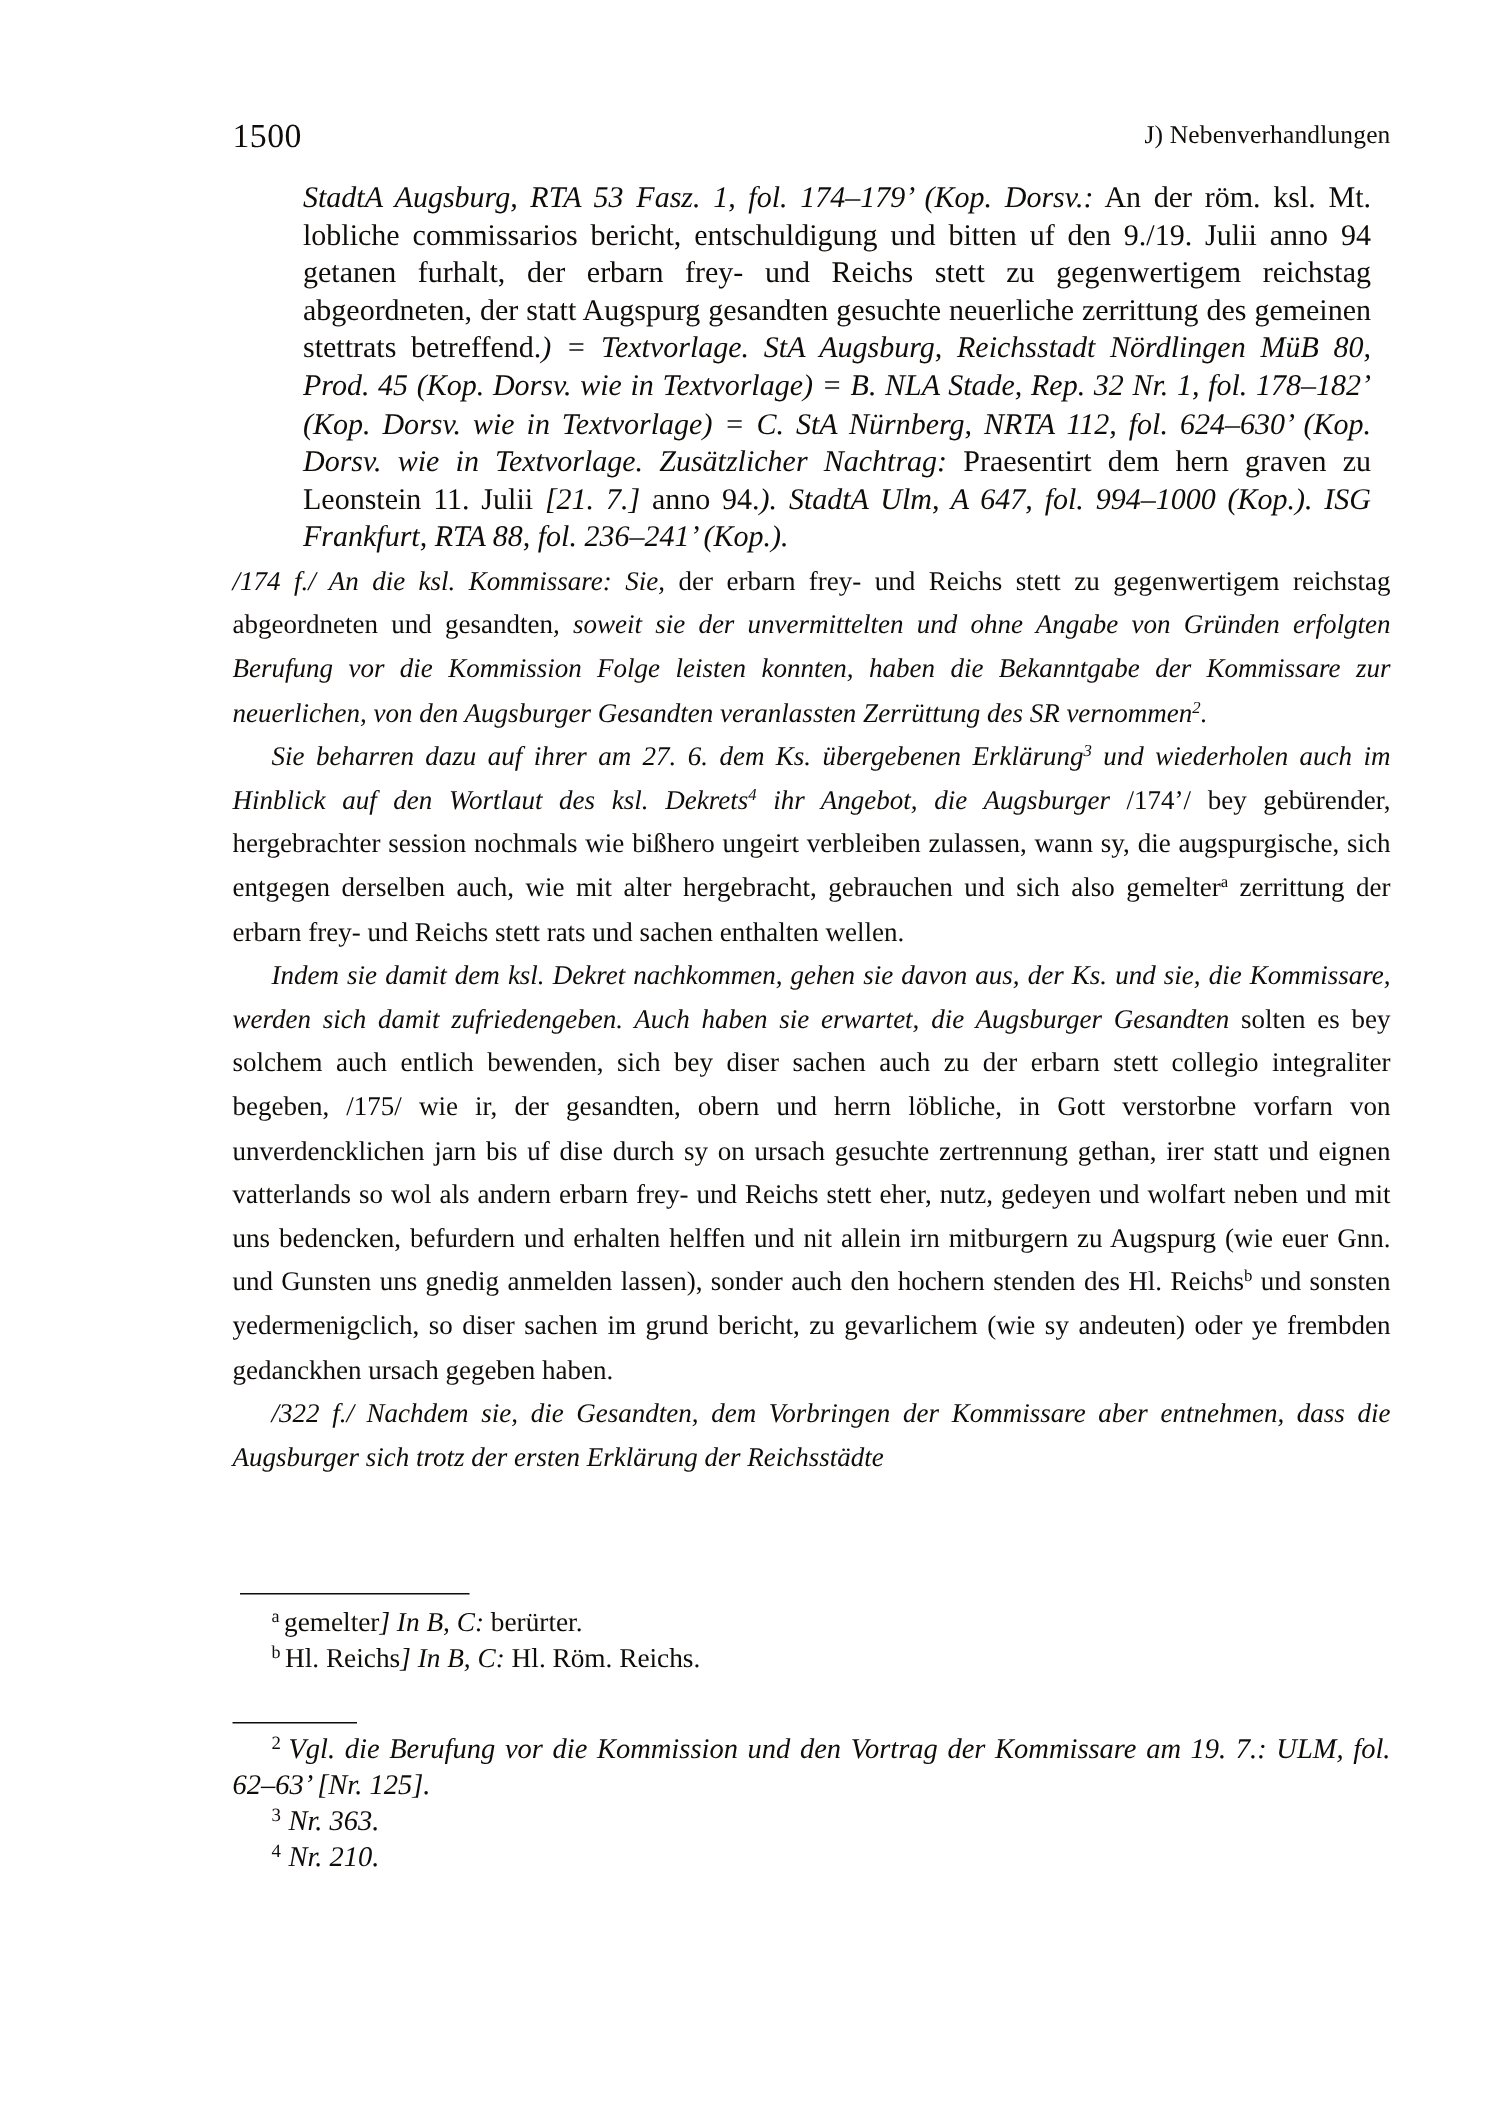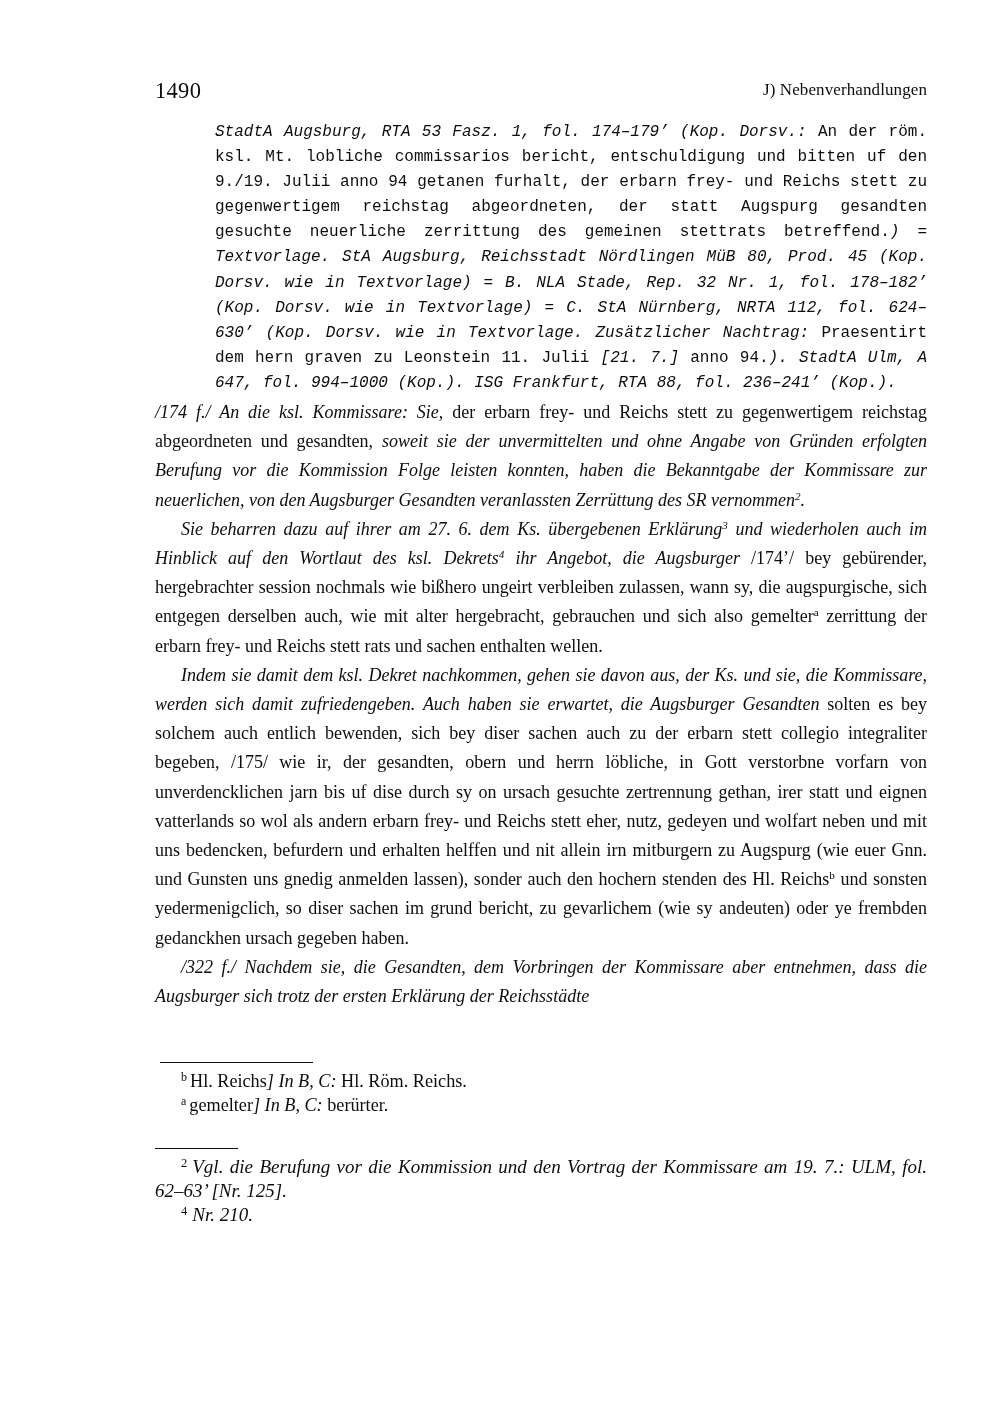--- a/index.html
+++ b/index.html
@@ -50,28 +50,27 @@
   
   .text-frame {
     position: absolute;
     left: 155px;
     top: 120px;
     width: 772px;
   }
 
   
   .source-block {
-    margin-left: 60px;
+    margin-left: 47px;
     width: 712px;
-    font-size: 16px;
+    font-size: 20px;
     line-height: 25.1px;
     text-align: justify;
     text-justify: inter-word;
     hyphens: manual;
-    font-family: Liberation Mono, monospace;
   }
   .source-block i { font-style: italic; }
 
   
   .body-par {
     width: 772px;
     font-size: 18px;
     line-height: 29.2px;
     text-align: justify;
     text-justify: inter-word;
@@ -134,21 +133,21 @@
     font-style: normal;
     padding-right: 5px;
   }
 </style>
 </head>
 <body>
 
 <div class="page">
 
   <div class="running-head">
-    <span class="folio">1490</span>
+    <span class="folio">1500</span>
     <span class="head-title">J) Nebenverhandlungen</span>
   </div>
 
   <div class="text-frame">
 
     <div class="source-block"><i>StadtA Augsburg, RTA 53 Fasz. 1, fol. 174–179’ (Kop. Dorsv.:</i> An der röm. ksl. Mt. lobliche commissarios bericht, entschuldigung und bitten uf den 9./19. Julii anno 94 getanen furhalt, der erbarn frey- und Reichs stett zu gegenwertigem reichstag abgeordneten, der statt Augspurg gesandten gesuchte neuerliche zerrittung des gemeinen stettrats betreffend.<i>) = Textvorlage. StA Augsburg, Reichsstadt Nördlingen MüB 80, Prod. 45 (Kop. Dorsv. wie in Textvorlage) = B. NLA Stade, Rep. 32 Nr. 1, fol. 178–182’ (Kop. Dorsv. wie in Textvorlage) = C. StA Nürnberg, NRTA 112, fol. 624–630’ (Kop. Dorsv. wie in Textvorlage. Zusätzlicher Nachtrag:</i> Praesentirt dem hern graven zu Leonstein 11. Julii <i>[21. 7.]</i> anno 94.<i>). StadtA Ulm, A 647, fol. 994–1000 (Kop.). ISG Frankfurt, RTA 88, fol. 236–241’ (Kop.).</i></div>
 
     <div class="gap-sm"></div>
 
     <div>
@@ -156,30 +155,33 @@
       <p class="body-par indent"><i>Sie beharren dazu auf ihrer am 27. 6. dem Ks. übergebenen Erklärung<sup>3</sup> und wiederholen auch im Hinblick auf den Wortlaut des ksl. Dekrets<sup>4</sup> ihr Angebot, die Augsburger</i> /174’/ bey gebürender, hergebrachter session nochmals wie bißhero ungeirt verbleiben zulassen, wann sy, die augspurgische, sich entgegen derselben auch, wie mit alter hergebracht, gebrauchen und sich also gemelter<sup>a</sup> zerrittung der erbarn frey- und Reichs stett rats und sachen enthalten wellen.</p>
       <p class="body-par indent"><i>Indem sie damit dem ksl. Dekret nachkommen, gehen sie davon aus, der Ks. und sie, die Kommissare, werden sich damit zufriedengeben. Auch haben sie erwartet, die Augsburger Gesandten</i> solten es bey solchem auch entlich bewenden, sich bey diser sachen auch zu der erbarn stett collegio integraliter begeben, /175/ wie ir, der gesandten, obern und herrn löbliche, in Gott verstorbne vorfarn von unverdencklichen jarn bis uf dise durch sy on ursach gesuchte zertrennung gethan, irer statt und eignen vatterlands so wol als andern erbarn frey- und Reichs stett eher, nutz, gedeyen und wolfart neben und mit uns bedencken, befurdern und erhalten helffen und nit allein irn mitburgern zu Augspurg (wie euer Gnn. und Gunsten uns gnedig anmelden lassen), sonder auch den hochern stenden des Hl. Reichs<sup>b</sup> und sonsten yedermenigclich, so diser sachen im grund bericht, zu gevarlichem (wie sy andeuten) oder ye frembden gedanckhen ursach gegeben haben.</p>
       <p class="body-par indent"><i>/322 f./ Nachdem sie, die Gesandten, dem Vorbringen der Kommissare aber entnehmen, dass die Augsburger sich trotz der ersten Erklärung der Reichsstädte</i></p>
     </div>
 
   </div>
 
   <div class="apparatus app-variants">
     <div class="rule rule-a"></div>
     <p class="fn-line">
-      <span class="marker">b</span><span>Hl. Reichs<i>] In B, C:</i> Hl. Röm. Reichs.</span>
+      <span class="marker">a</span><span>gemelter<i>] In B, C:</i> berürter.</span>
     </p>
     <p class="fn-line">
-      <span class="marker">a</span><span>gemelter<i>] In B, C:</i> berürter.</span>
+      <span class="marker">b</span><span>Hl. Reichs<i>] In B, C:</i> Hl. Röm. Reichs.</span>
     </p>
   </div>
 
   <div class="apparatus app-notes">
     <div class="rule rule-b"></div>
     <p class="fn-num">
       <span class="marker">2</span><span><i>Vgl. die Berufung vor die Kommission und den Vortrag der Kommissare am 19. 7.: ULM, fol. 62–63’ [Nr. 125].</i></span>
     </p>
     <p class="fn-num">
+      <span class="marker">3</span><span><i>Nr. 363.</i></span>
+    </p>
+    <p class="fn-num">
       <span class="marker">4</span><span><i>Nr. 210.</i></span>
     </p>
   </div>
 
 </div>
 
 </body></html>

